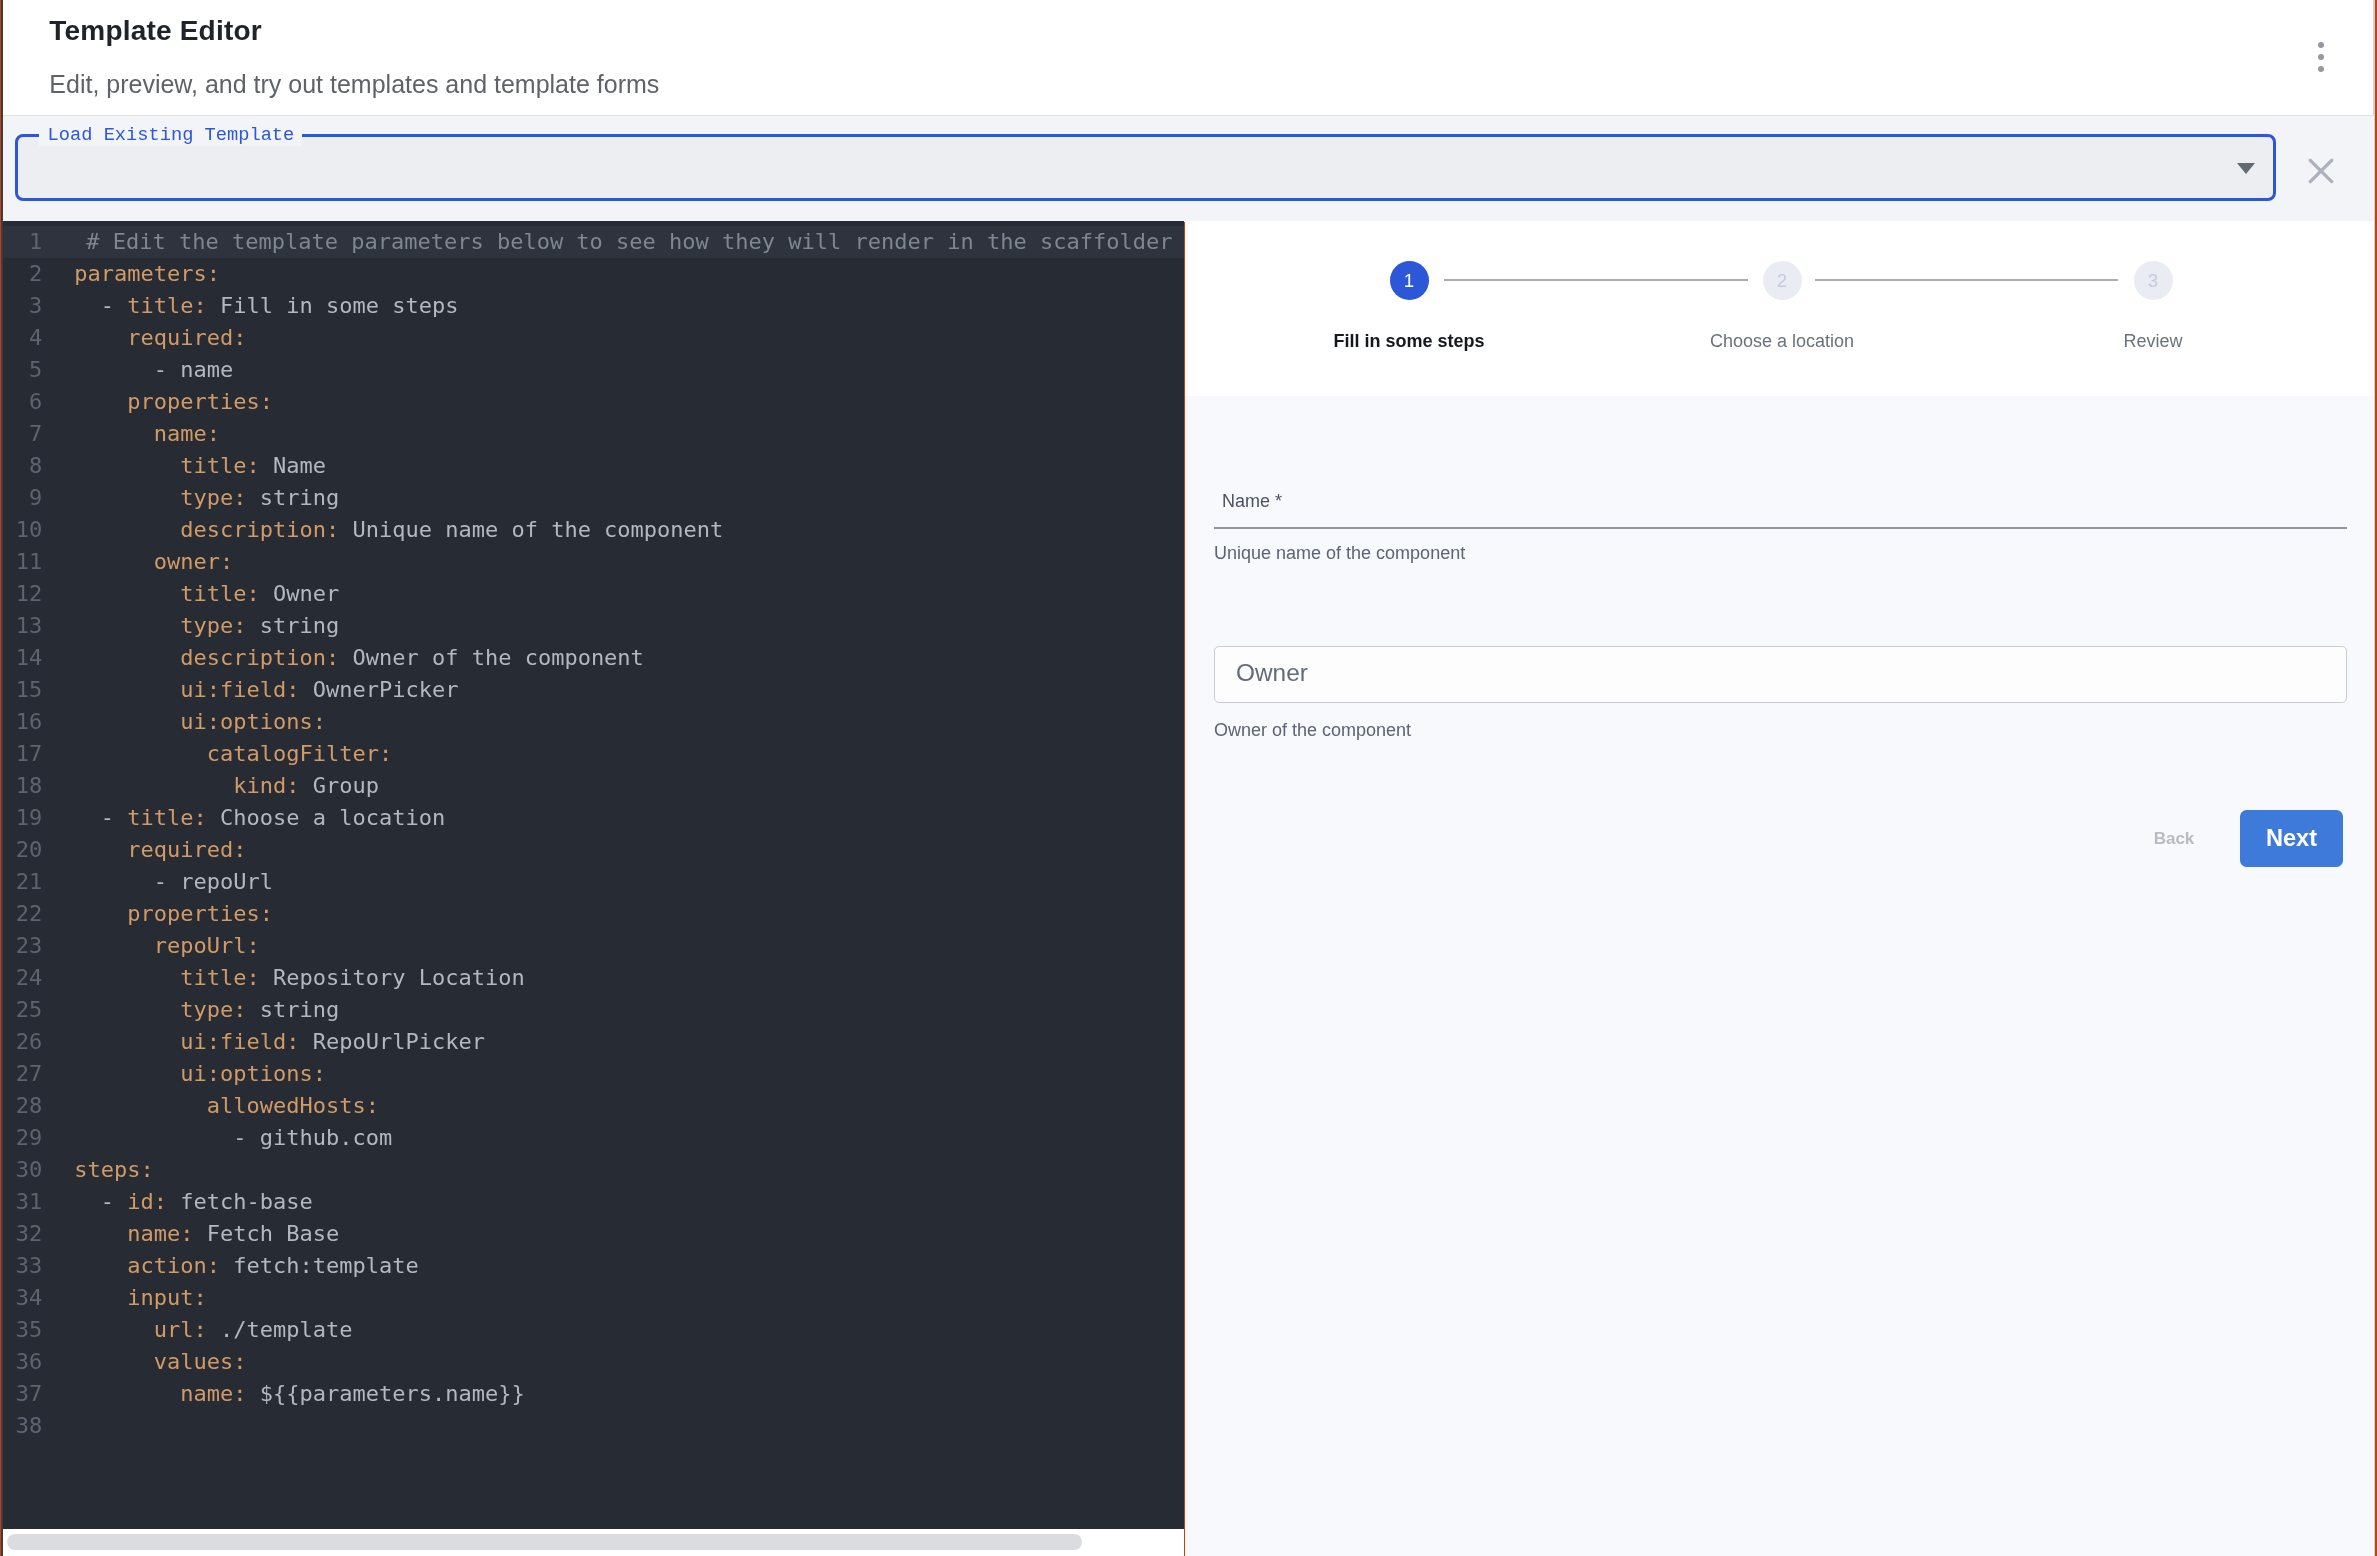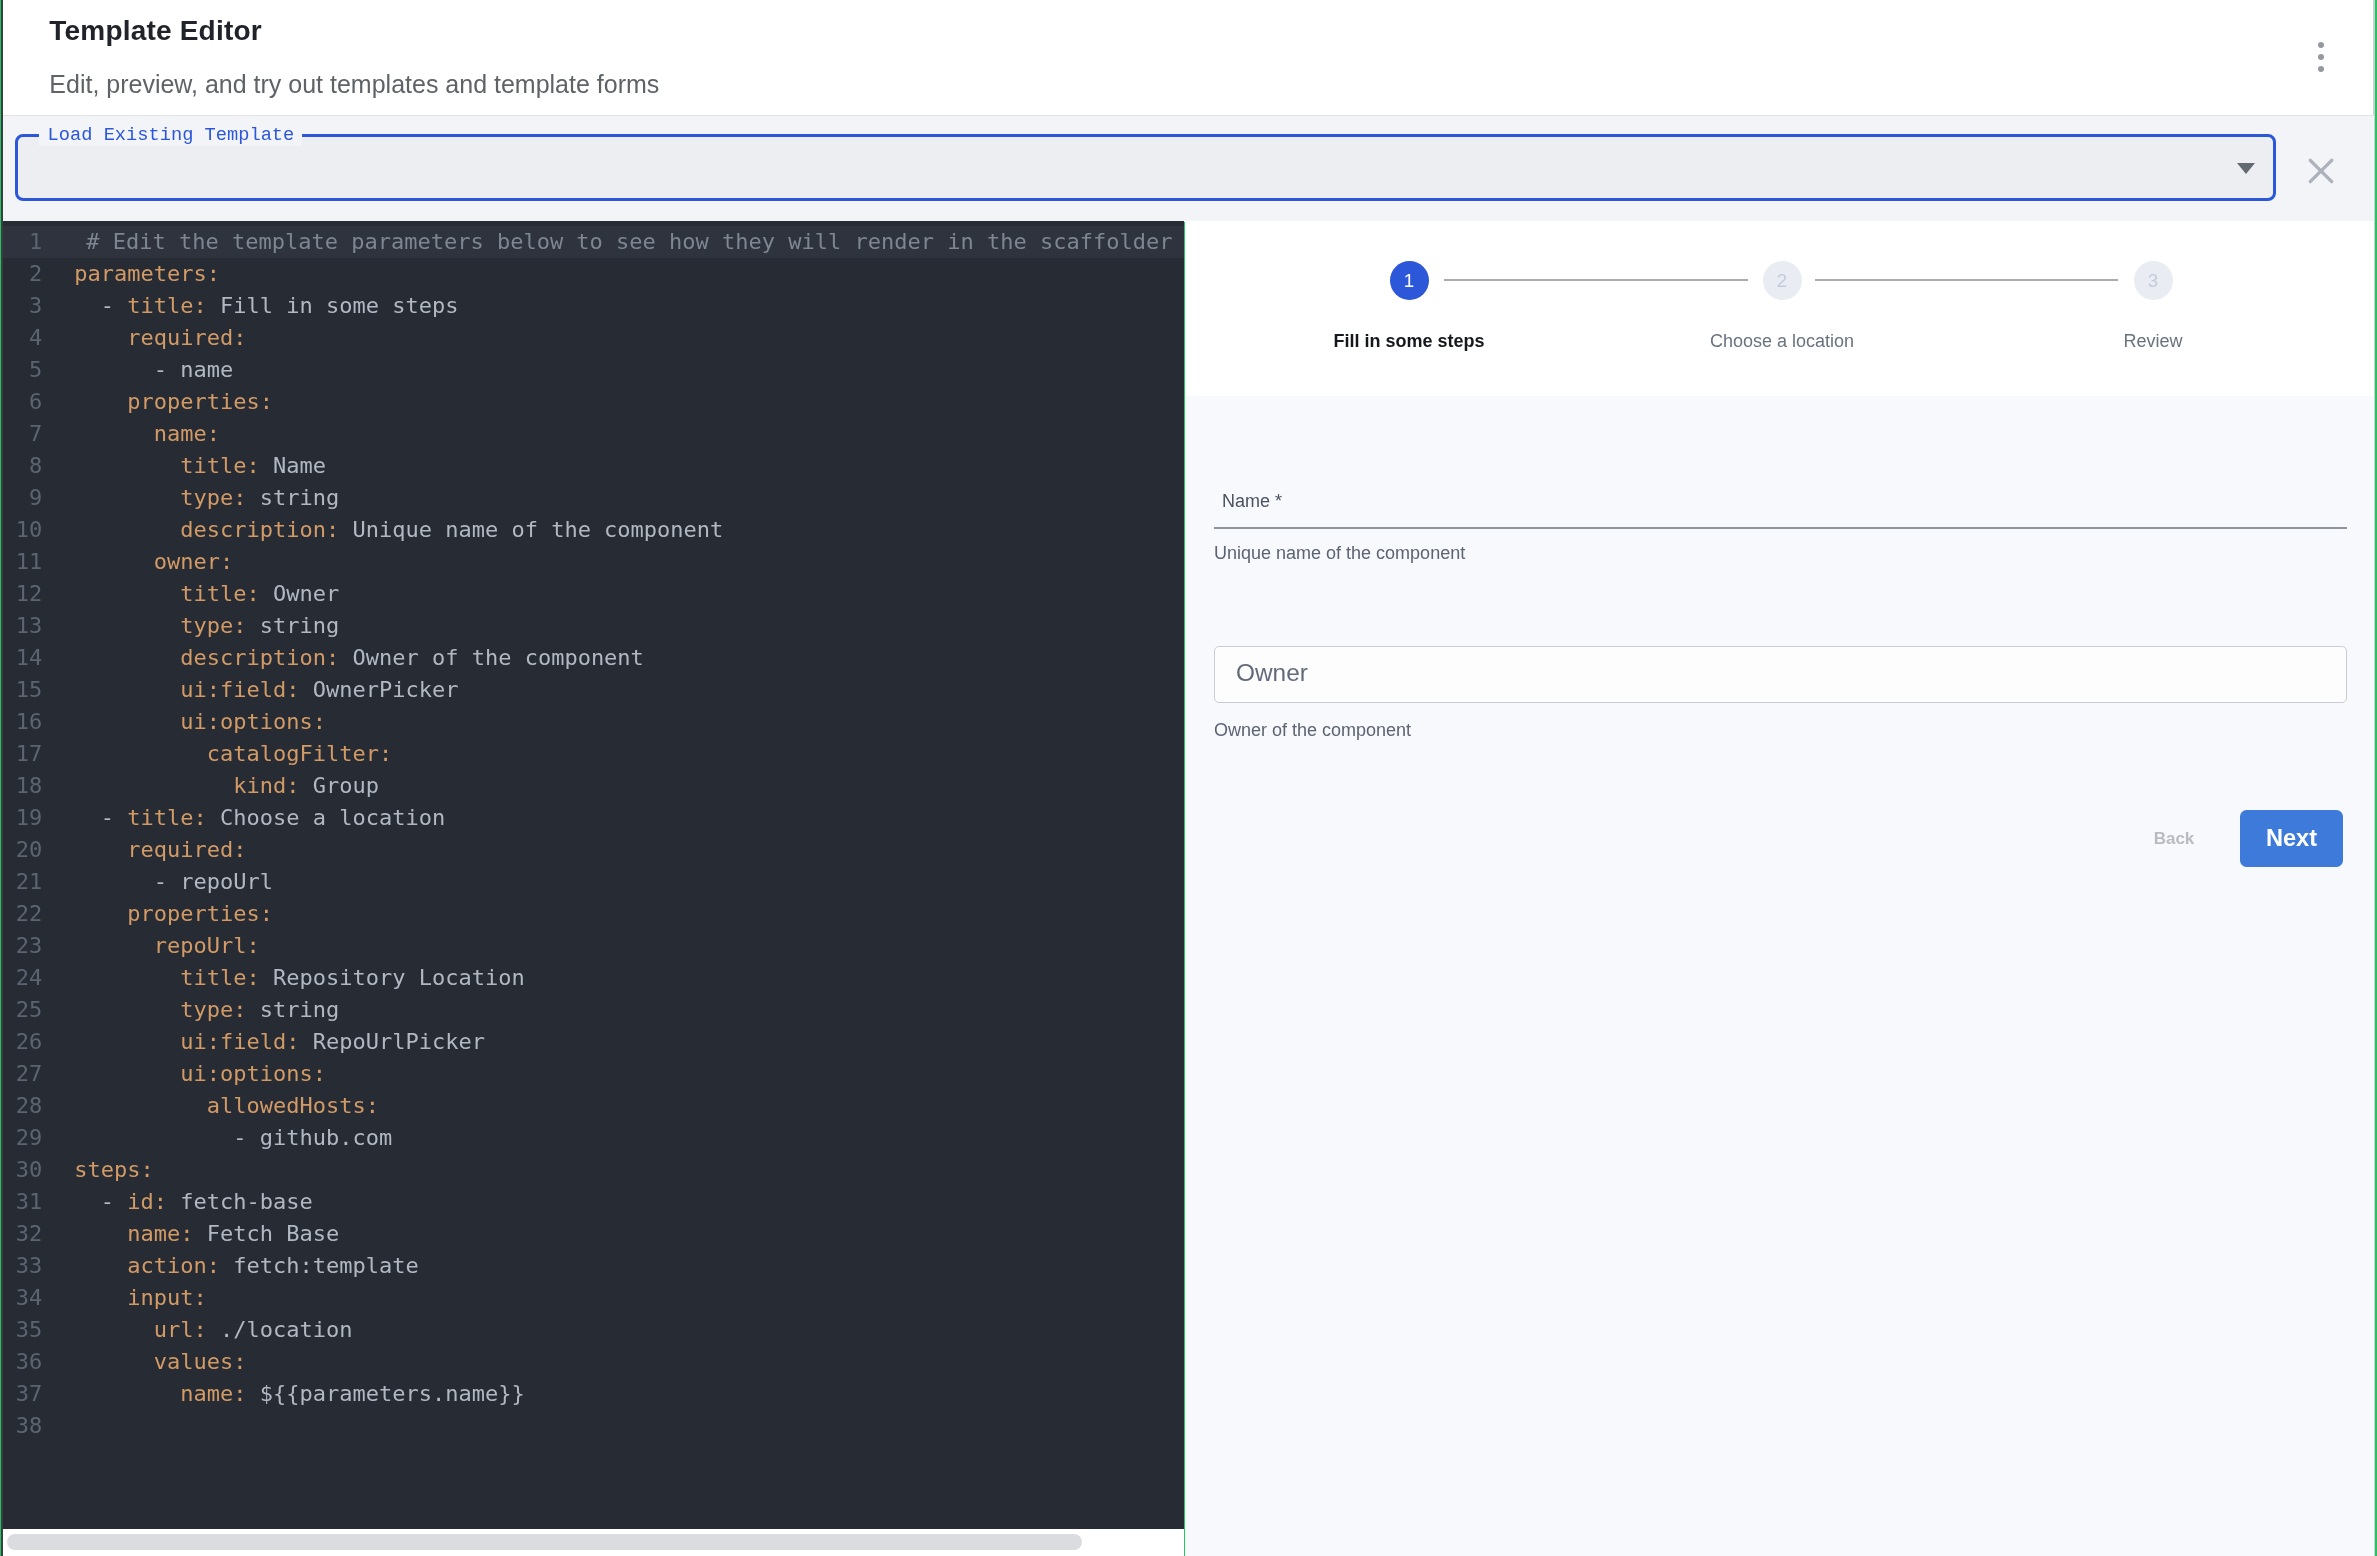--- a/index.html
+++ b/index.html
@@ -1,16 +1,16 @@
 <!DOCTYPE html>
 <html style="font-size:13px"><head>
 <meta charset="utf-8">
 <style>
   html,body{margin:0;padding:0;background:#fff;}
-  .root{position:relative;width:2377px;height:1556px;background:#22c55e;overflow:hidden;
+  .root{position:relative;width:2377px;height:1556px;background:#c2410c;overflow:hidden;
         font-family:"Liberation Sans",sans-serif;}
   .edge-left{position:absolute;left:0.8px;top:0;width:2.4px;height:1556px;background:#3a3e44;}
   .edge-right{position:absolute;left:2373px;top:0;width:2.4px;height:1556px;background:#cdd0d6;}
 
   
   .header{position:absolute;left:3.3px;top:0;width:2370px;height:115px;background:#fff;}
   .title{position:absolute;left:46px;top:14.6px;font-size:28px;font-weight:700;color:#20242a;letter-spacing:0.2px;}
   .subtitle{position:absolute;left:46px;top:70px;font-size:25px;color:#5f6368;}
   .kebab{position:absolute;left:2301px;top:36px;width:33px;height:42px;display:flex;flex-direction:column;
          align-items:center;justify-content:center;gap:5.7px;cursor:pointer;}
@@ -133,21 +133,21 @@
       <div class="row"><span class="num">25</span><span class="code"><span class="tk-p">        </span><span class="tk-k">type:</span><span class="tk-v"> string</span></span></div>
       <div class="row"><span class="num">26</span><span class="code"><span class="tk-p">        </span><span class="tk-k">ui:field:</span><span class="tk-v"> RepoUrlPicker</span></span></div>
       <div class="row"><span class="num">27</span><span class="code"><span class="tk-p">        </span><span class="tk-k">ui:options:</span></span></div>
       <div class="row"><span class="num">28</span><span class="code"><span class="tk-p">          </span><span class="tk-k">allowedHosts:</span></span></div>
       <div class="row"><span class="num">29</span><span class="code"><span class="tk-p">            - </span><span class="tk-v">github.com</span></span></div>
       <div class="row"><span class="num">30</span><span class="code"><span class="tk-k">steps:</span></span></div>
       <div class="row"><span class="num">31</span><span class="code"><span class="tk-p">  - </span><span class="tk-k">id:</span><span class="tk-v"> fetch-base</span></span></div>
       <div class="row"><span class="num">32</span><span class="code"><span class="tk-p">    </span><span class="tk-k">name:</span><span class="tk-v"> Fetch Base</span></span></div>
       <div class="row"><span class="num">33</span><span class="code"><span class="tk-p">    </span><span class="tk-k">action:</span><span class="tk-v"> fetch:template</span></span></div>
       <div class="row"><span class="num">34</span><span class="code"><span class="tk-p">    </span><span class="tk-k">input:</span></span></div>
-      <div class="row"><span class="num">35</span><span class="code"><span class="tk-p">      </span><span class="tk-k">url:</span><span class="tk-v"> ./location</span></span></div>
+      <div class="row"><span class="num">35</span><span class="code"><span class="tk-p">      </span><span class="tk-k">url:</span><span class="tk-v"> ./template</span></span></div>
       <div class="row"><span class="num">36</span><span class="code"><span class="tk-p">      </span><span class="tk-k">values:</span></span></div>
       <div class="row"><span class="num">37</span><span class="code"><span class="tk-p">        </span><span class="tk-k">name:</span><span class="tk-v"> ${{parameters.name}}</span></span></div>
       <div class="row"><span class="num">38</span><span class="code"></span></div>
     </div>
 
   <div class="hscroll">
     <div class="hthumb"></div>
   </div>
 
   <div class="panel">

